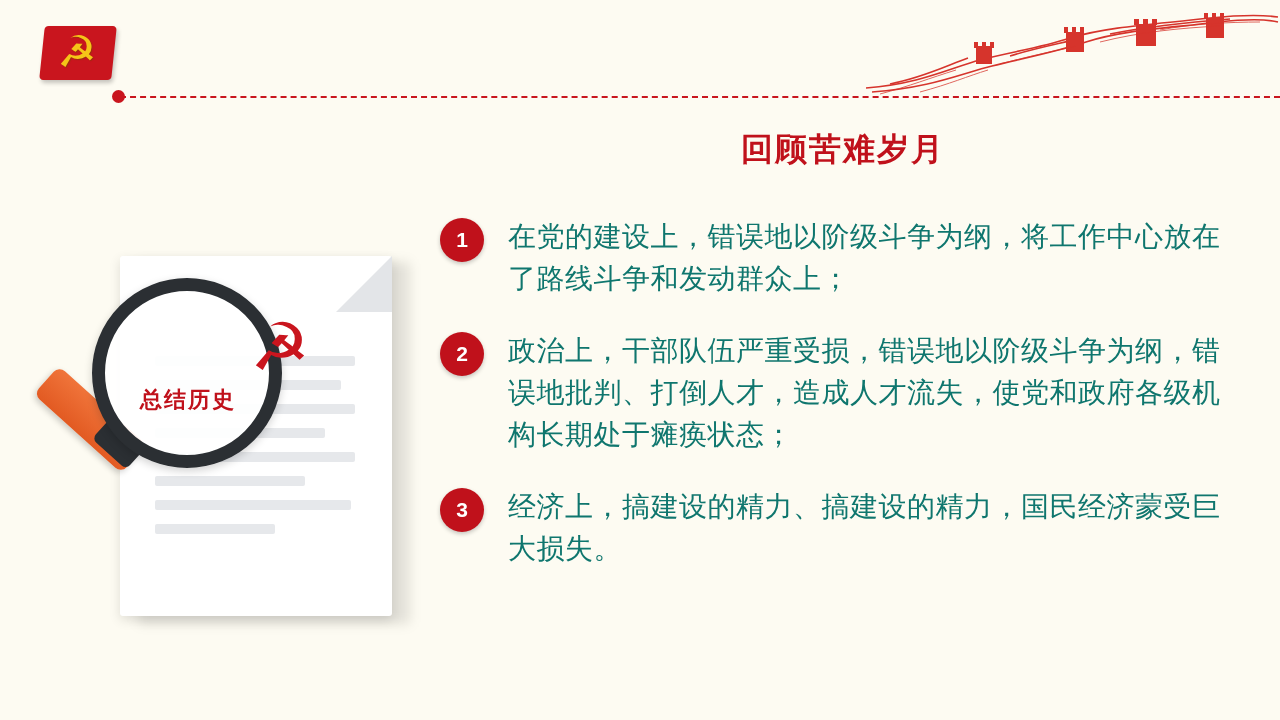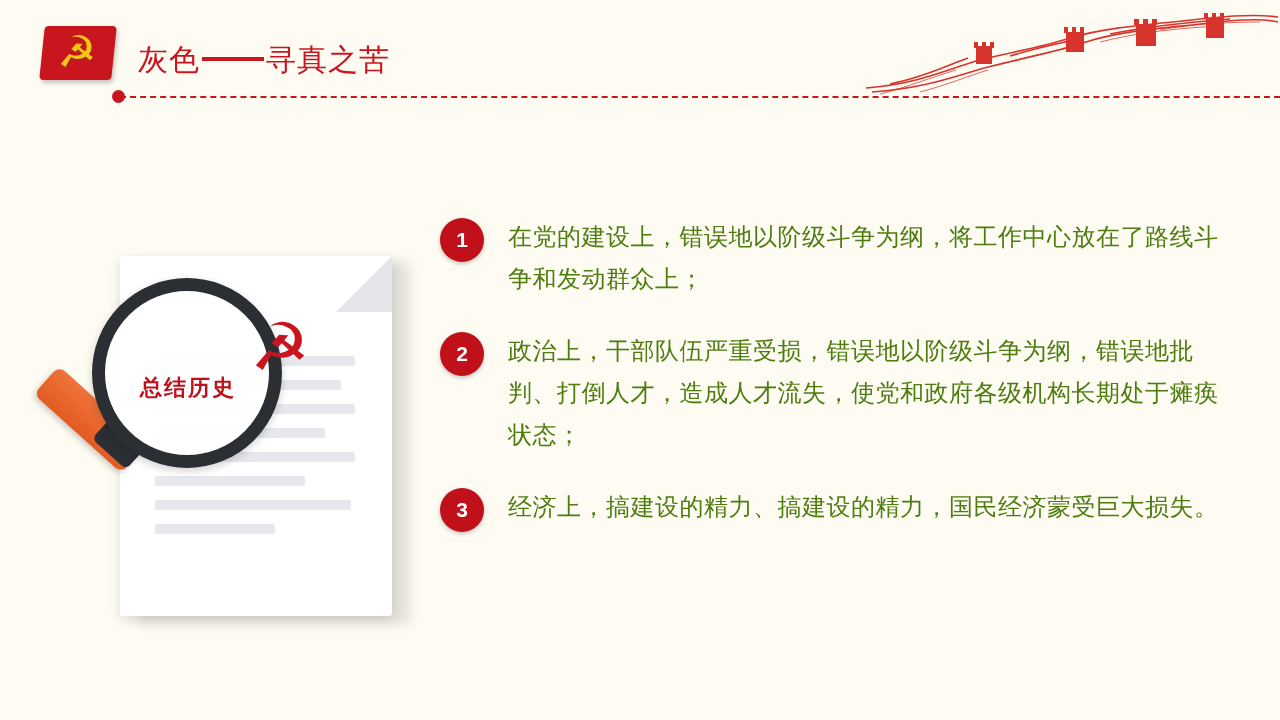--- a/index.html
+++ b/index.html
@@ -173,21 +173,21 @@
     position: absolute;
     left: 132px; top: 22px;
     width: 86px; height: 68px;
     color: #c9151e;
     font-size: 66px;
     line-height: 68px;
     text-align: center;
   }
   .glass-text {
     position: absolute;
-    left: 96px; top: 94px;
+    left: 96px; top: 106px;
     width: 156px;
     text-align: center;
     color: #c0111b;
     font-size: 22px;
     font-weight: bold;
     line-height: 31px;
     letter-spacing: 2px;
   }
 
   
@@ -209,41 +209,38 @@
     border-radius: 50%;
     background: #c0111b;
     color: #fff;
     font-size: 21px;
     font-weight: bold;
     line-height: 44px;
     text-align: center;
     box-shadow: 0 2px 4px rgba(0,0,0,.22);
   }
   .item-text {
-    font-size: 24px;
+    font-size: 28px;
     line-height: 42px;
-    color: #4d7c0f;
+    color: #0f766e;
     letter-spacing: .5px;
   }
 </style>
 </head>
 <body>
 
 <div class="slide">
 
   <div class="header">
 
     <div class="emblem">
       <div class="flag"></div>
       <div class="gold">☭</div>
     </div>
 
-    <div class="header-title">
-      <span>灰色</span><span class="dash"></span><span>寻真之苦</span>
-    </div>
 
     <div class="header-rule-dot"></div>
     <div class="header-rule"></div>
 
     <svg class="wall" viewBox="0 0 420 88">
       <g fill="none" stroke="#d42a22" stroke-width="1.6">
         <path d="M6 80 C60 76 90 60 120 52 C150 44 180 40 210 30 C250 18 300 16 350 10 C380 7 404 7 418 9"></path>
         <path d="M12 84 C70 80 100 66 132 58 C164 50 196 44 226 34 C262 22 310 20 358 14 C386 11 406 11 418 14"></path>
         <path d="M30 76 C62 70 86 58 108 50"></path>
         <path d="M150 48 C176 40 198 36 222 30"></path>
@@ -270,20 +267,21 @@
       <g fill="none" stroke="#d42a22" stroke-width="1" opacity=".75">
         <path d="M20 86 C50 78 70 70 96 62"></path>
         <path d="M140 56 C170 48 190 44 216 38"></path>
         <path d="M240 34 C280 24 320 20 360 18"></path>
         <path d="M60 84 C90 76 108 68 128 62"></path>
         <path d="M300 22 C330 16 370 14 400 14"></path>
       </g>
     </svg>
   </div>
 
+  <div class="main-title">回顾苦难岁月</div>
 
   <div class="illus">
     <div class="doc-shadow"></div>
     <div class="doc">
       <div class="doc-fold"></div>
       <div class="doc-line" style="top:100px; width:200px;"></div>
       <div class="doc-line" style="top:124px; width:186px;"></div>
       <div class="doc-line" style="top:148px; width:200px;"></div>
       <div class="doc-line" style="top:172px; width:170px;"></div>
       <div class="doc-line" style="top:196px; width:200px;"></div>

